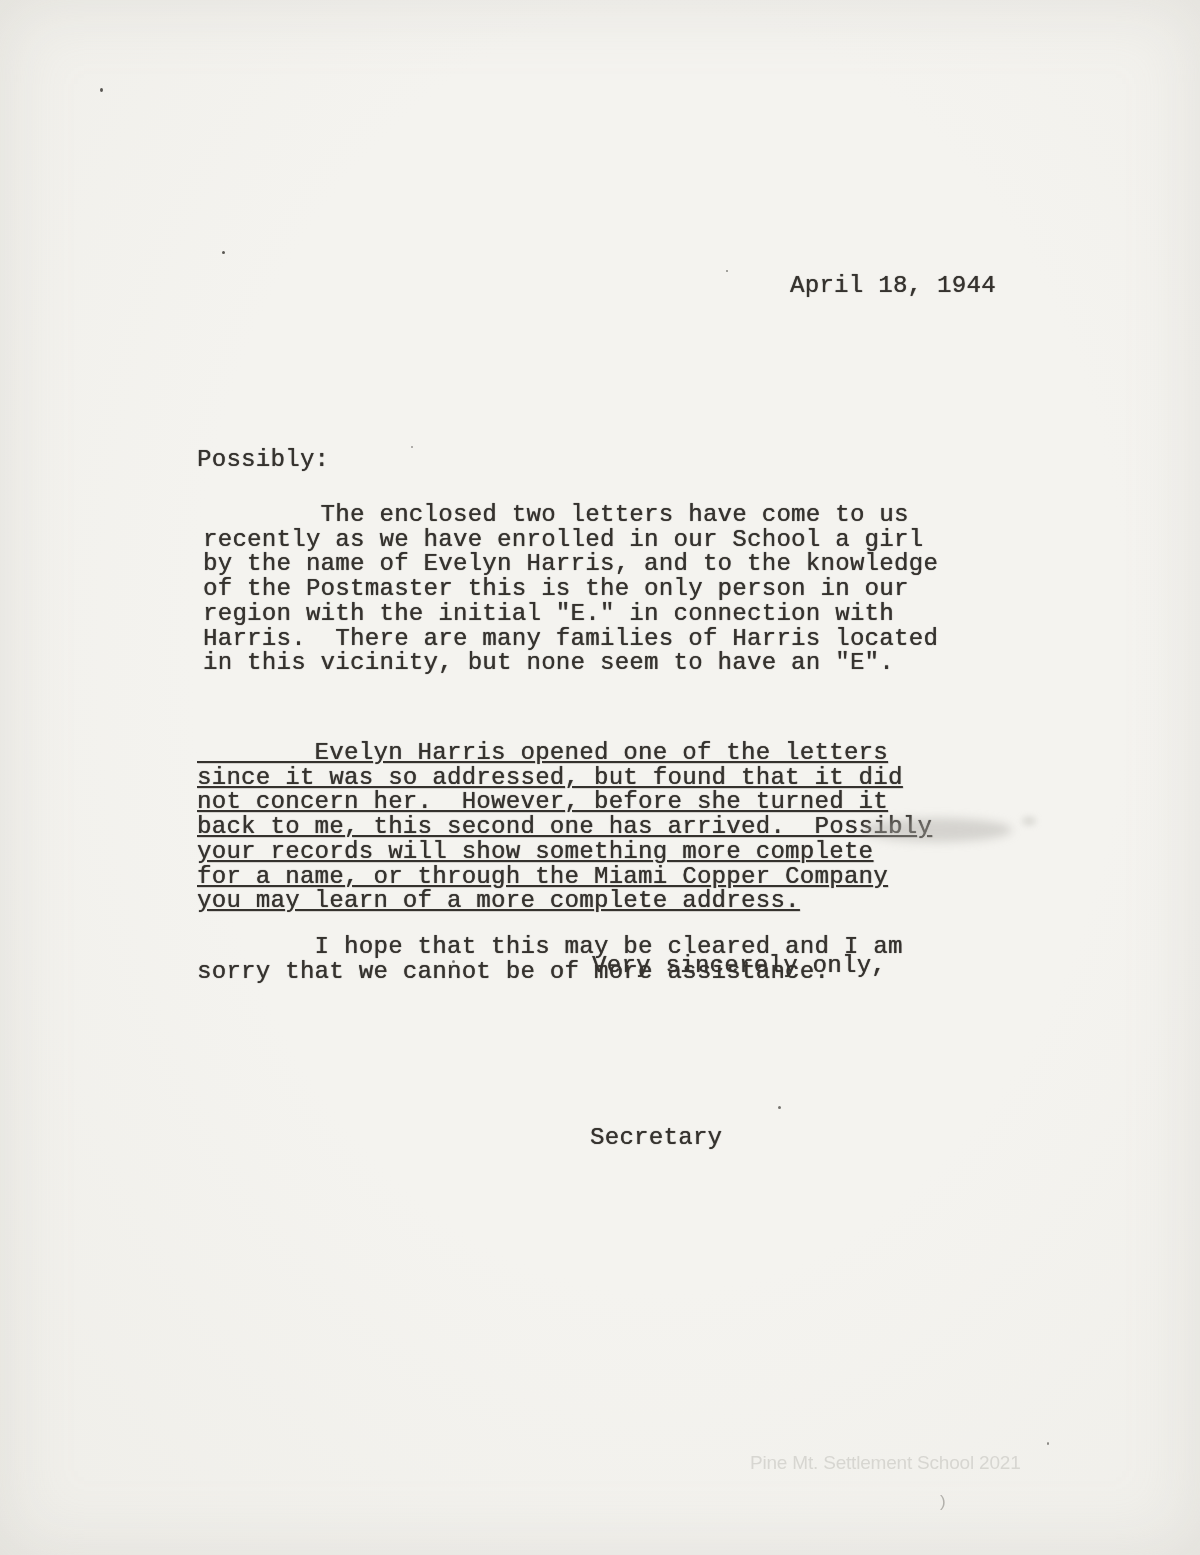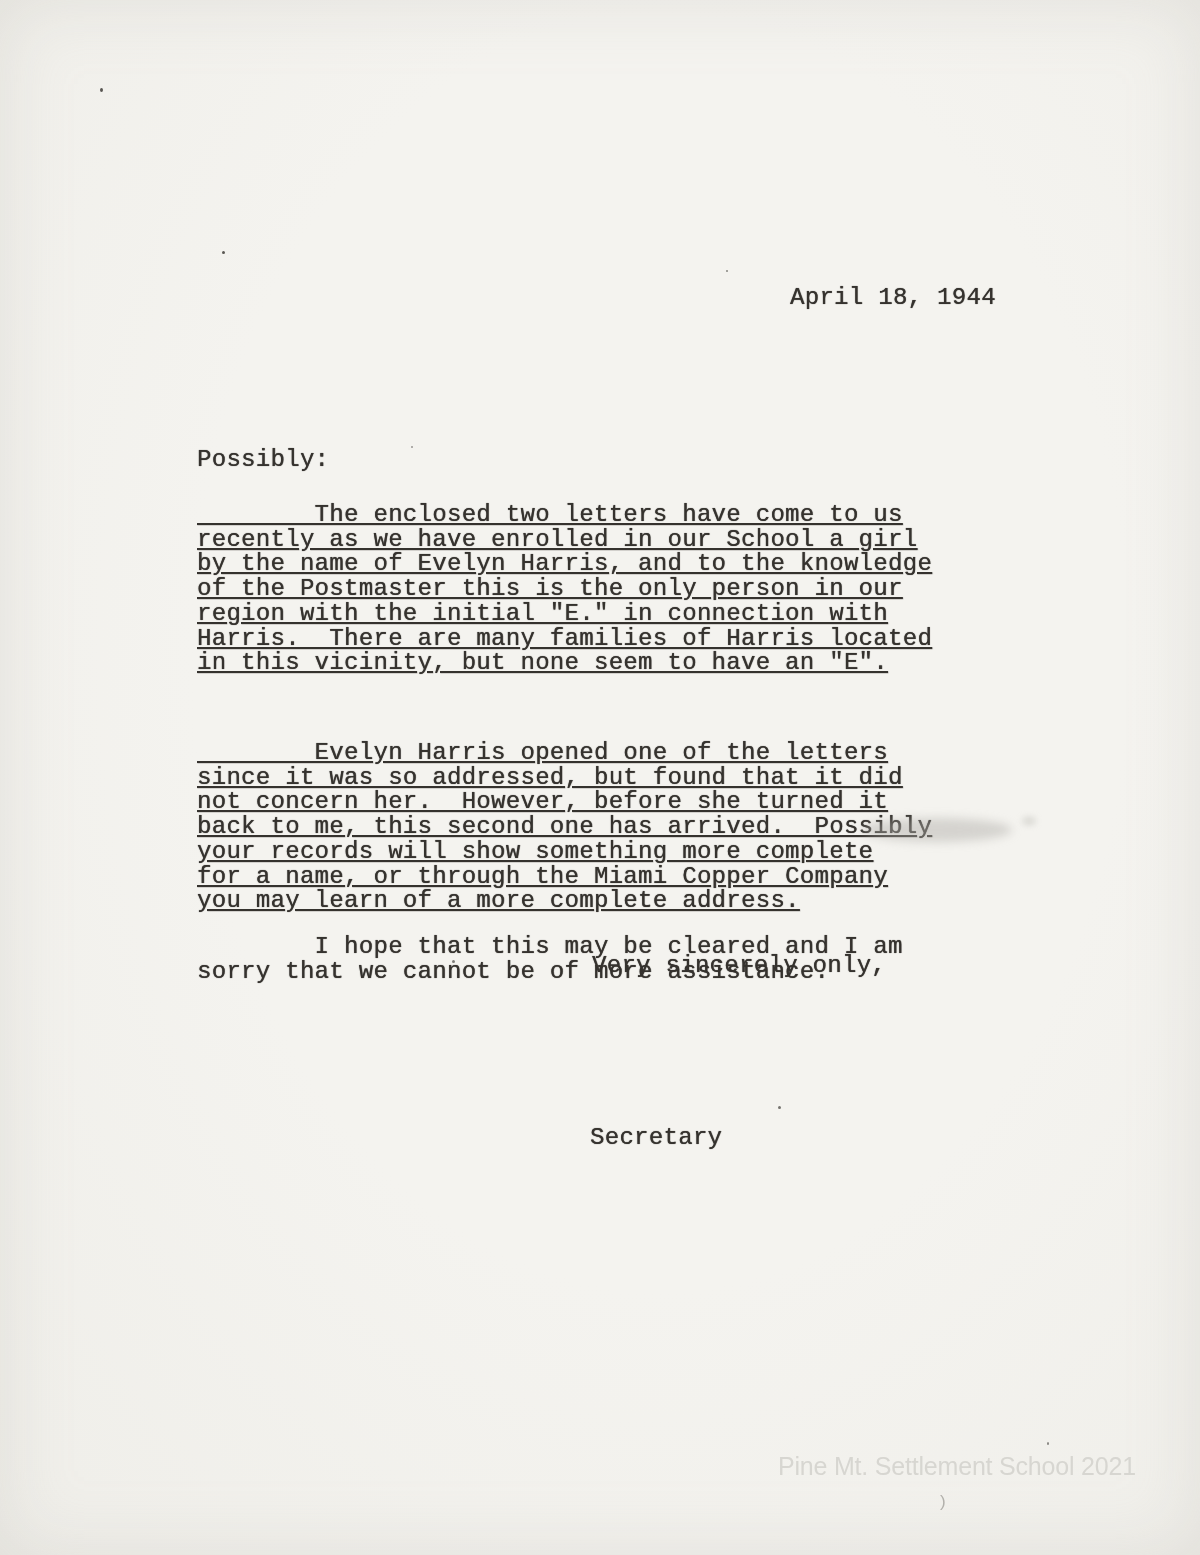--- a/index.html
+++ b/index.html
@@ -19,33 +19,33 @@
   }
   .type {
     position: absolute;
     white-space: pre;
     font-size: 24px;
     line-height: 24.7px;
     letter-spacing: 0.3px;
     color: var(--ink-color, #35322e);
     text-shadow: 0 0 1px rgba(53,50,46,0.8), 0.4px 0.4px 0.6px rgba(53,50,46,0.45);
   }
-  .date       { left: 790px; top: 274px; margin-top: 12px; }
+  .date       { left: 790px; top: 274px; }
   .address    { left: 197px; top: 329px; }
   .salutation { left: 197px; top: 448px; }
-  .para-1     { left: 197px; top: 503px; text-decoration: underline; }
+  .para-1     { left: 203px; top: 503px; }
   .para-2     { left: 197px; top: 741px; text-decoration: underline; }
   .para-3     { left: 197px; top: 891px; margin-top: 44px; }
   .closing    { left: 592px; top: 954px; }
   .signature  { left: 590px; top: 1078px; margin-top: 48px; }
   .watermark {
     position: absolute;
-    left: 778px; top: 1452px;
+    left: 750px; top: 1452px;
     font-family: "Liberation Sans", "DejaVu Sans", sans-serif;
-    font-size: 25px;
+    font-size: 19px;
     letter-spacing: -0.2px;
     color: var(--watermark-color, #d7d6d1);
     white-space: pre;
   }
   .stray-mark {
     position: absolute;
     left: 940px; top: 1492px;
     font-family: "Liberation Sans", sans-serif;
     font-size: 17px;
     color: rgba(125,123,118,0.55);

